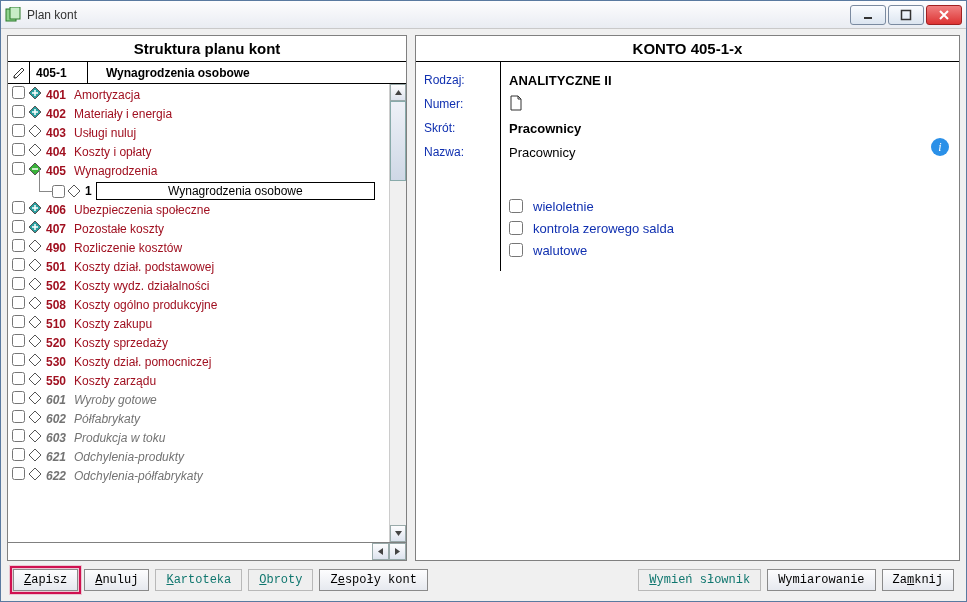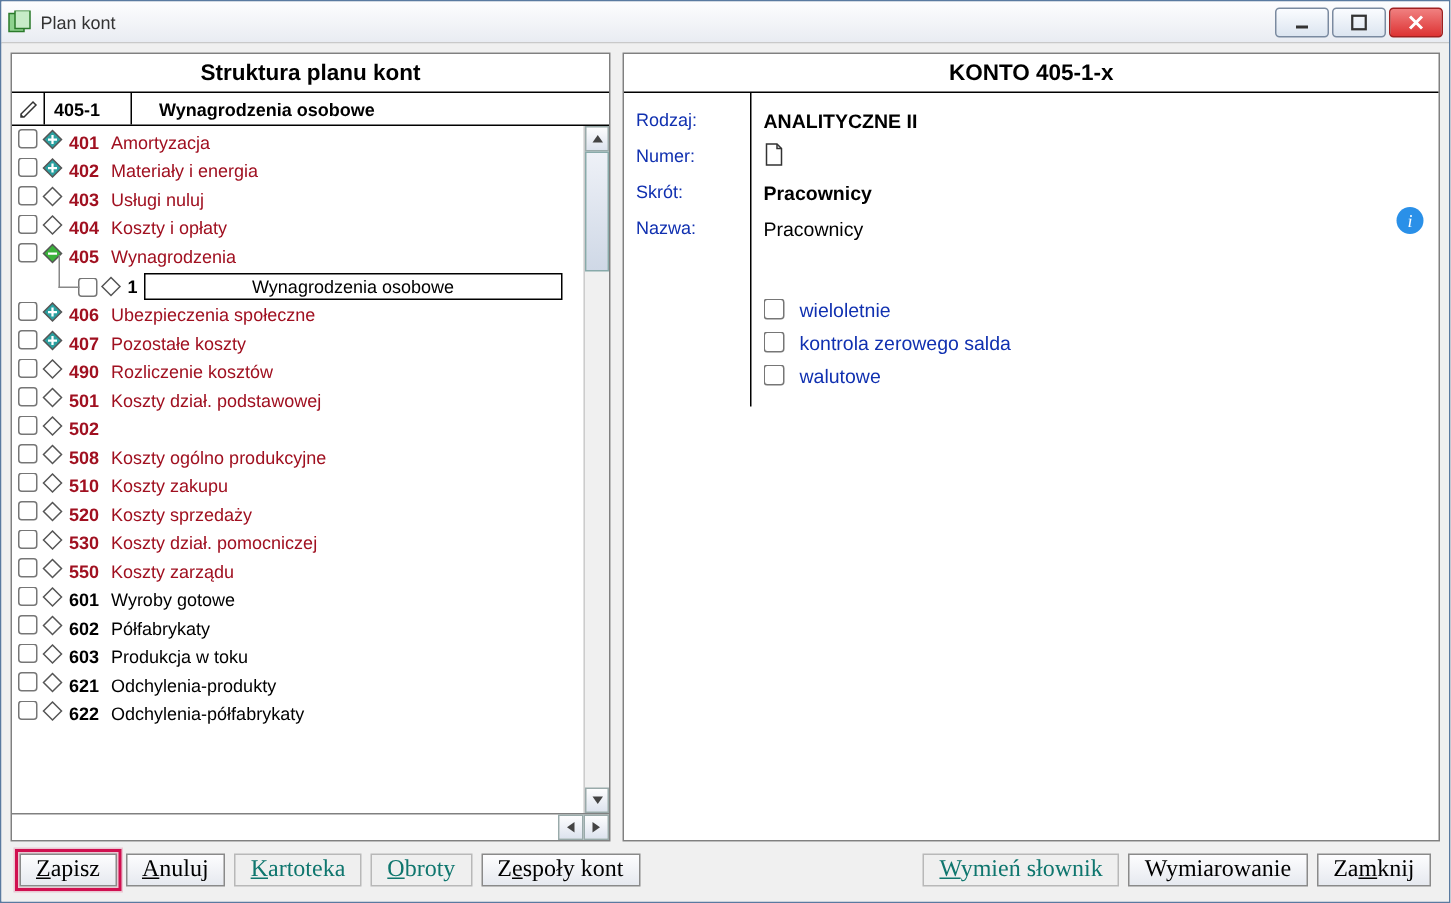--- a/index.html
+++ b/index.html
@@ -27,21 +27,21 @@
   .scrollbar-v { width:17px; background:#f0f0f0; border-left:1px solid #ccc; position:relative; }
   .scrollbar-v .sb-btn { width:100%; height:17px; background:linear-gradient(#fdfdfe,#dde3ee); border:1px solid #9aa; display:flex; align-items:center; justify-content:center; position:absolute; left:0; }
   .scrollbar-v .sb-btn.up { top:0; }
   .scrollbar-v .sb-btn.down { bottom:0; }
   .scrollbar-v .thumb { position:absolute; left:0; width:100%; background:linear-gradient(#eef1f7,#cfd8e6); border:1px solid #8aa; }
   .tree-row { display:flex; align-items:flex-start; height:19px; white-space:nowrap; }
   .tree-row .cb { margin:0 3px 0 0; width:13px; height:13px; }
   .tree-row .dia { margin-right:4px; display:inline-flex; }
   .tree-row .num { font-weight:bold; margin-right:8px; }
   .tree-row.red .num, .tree-row.red .lbl { color:#a01020; }
-  .tree-row.black .num, .tree-row.black .lbl { color:#000000; }
+  .tree-row.black .num, .tree-row.black .lbl { color:#737373;font-style:italic; }
   .tree-child { margin-left:18px; display:flex; align-items:center; height:20px; }
   .tree-child .elbow { width:22px; height:100%; position:relative; }
   .tree-child .elbow::before { content:""; position:absolute; left:9px; top:-11px; width:1px; height:22px; background:#888; }
   .tree-child .elbow::after  { content:""; position:absolute; left:9px; top:10px; width:14px; height:1px; background:#888; }
   .tree-child .cb { margin:0 2px 0 0; width:13px; height:13px; }
   .tree-child .dia { margin-right:4px; display:inline-flex; }
   .tree-child .childnum { font-weight:bold; margin-right:4px; }
   .child-input { flex:1; margin-right:14px; height:18px; border:1px solid #000; font-family:inherit; font-size:12px; text-align:center; padding:0 4px; }
   .subfoot { height:18px; border-top:1px solid #808080; display:flex; justify-content:flex-end; }
   .sb-h-btn { width:17px; height:100%; background:linear-gradient(#fdfdfe,#dde3ee); border:1px solid #9aa; display:flex; align-items:center; justify-content:center; }
@@ -54,21 +54,21 @@
   .detail-grid .values .vrow.bold { font-weight:bold; }
   .name-input { width:370px; height:20px; border:none; border-bottom:0; font-family:inherit; font-size:13px; padding:0; outline:none; }
   .info-badge { position:absolute; right:10px; top:76px; width:18px; height:18px; border-radius:50%; background:#2a90e8; color:#fff; font-style:italic; font-family:Georgia, serif; display:flex; align-items:center; justify-content:center; font-size:12px; }
   .opts { margin-top:35px; }
   .opts .optrow { display:flex; align-items:flex-start; height:22px; color:#1030b0; font-size:13px; }
   .opts .optrow input { margin:0 10px 0 0; width:14px; height:14px; }
   .right-body { flex:1; border-top:none; overflow:auto; }
   
   .bottom { height:30px; display:flex; align-items:center; gap:6px; padding:0 6px; }
   .bottom .spacer { flex:1; }
-  .btn { height:22px; padding:0 10px; background:linear-gradient(#fdfdfe,#e6e9ef); border:1px solid #8a8a8a; font-family:Liberation Serif, serif; font-size:16px; cursor:pointer; }
+  .btn { height:22px; padding:0 10px; background:linear-gradient(#fdfdfe,#e6e9ef); border:1px solid #8a8a8a; font-family:Liberation Mono, monospace; font-size:12px; cursor:pointer; }
   .btn .ul { text-decoration:underline; }
   .btn:disabled { color:#0f766e; background:#efefef; border-color:#b8b8b8; cursor:default; }
   .btn.primary-ring { outline:2px solid #d01050; outline-offset:1px; box-shadow:0 0 0 4px rgba(208,16,80,0.18); }
   svg.dia-svg { width:14px; height:14px; }
   .doc-icon svg { width:14px; height:16px; }
 </style>
 </head>
 <body>
 
 <div class="window">
@@ -224,20 +224,21 @@
                 <span class="lbl">Koszty dział. podstawowej</span>
               </div>
               <div class="tree-row red">
                 <input type="checkbox" class="cb" style="">
                 <span class="dia">
                   <svg class="dia-svg" viewBox="0 0 14 14">
                     <path d="M7 1 L13 7 L7 13 L1 7 Z" fill="#fff" stroke="#555"></path>
                   </svg>
                 </span>
                 <span class="num">502</span>
+                <span class="lbl">Koszty wydz. działalności</span>
               </div>
               <div class="tree-row red">
                 <input type="checkbox" class="cb" style="">
                 <span class="dia">
                   <svg class="dia-svg" viewBox="0 0 14 14">
                     <path d="M7 1 L13 7 L7 13 L1 7 Z" fill="#fff" stroke="#555"></path>
                   </svg>
                 </span>
                 <span class="num">508</span>
                 <span class="lbl">Koszty ogólno produkcyjne</span>

